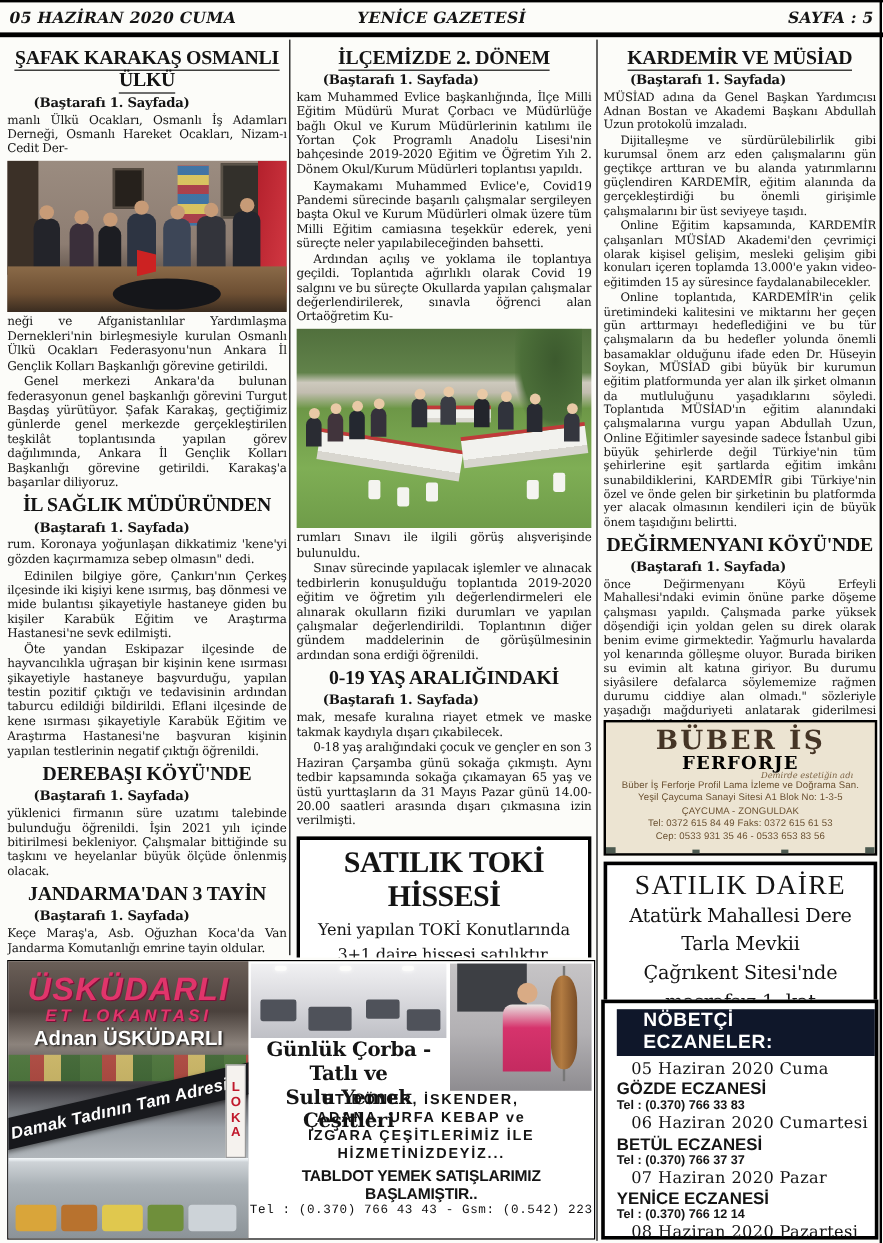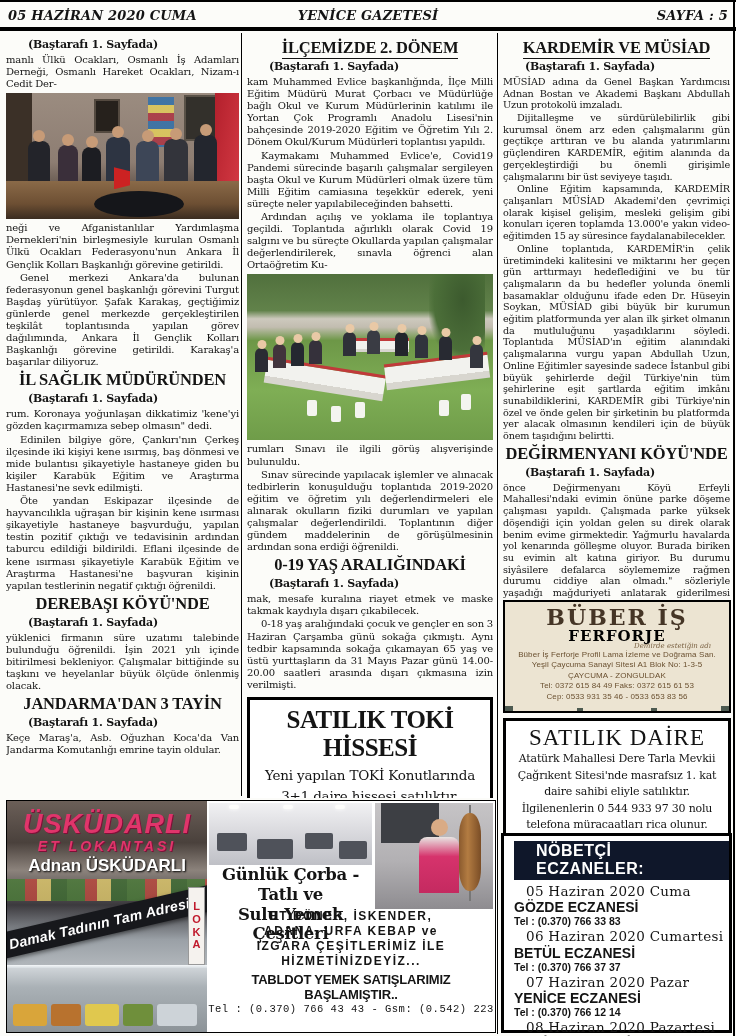--- a/index.html
+++ b/index.html
@@ -76,21 +76,21 @@
   .abs { position:absolute; }
   #buber-ad { left:503px; top:600px; width:228px; height:113px; border:2px solid #000; background:#ece4d2; text-align:center; overflow:hidden; }
   #buber-ad .logo { font-family:"DejaVu Serif", serif; font-weight:bold; color:#453526; margin-top:4px; line-height:1; }
   #buber-ad .logo .n1 { font-size:22px; letter-spacing:2px; }
   #buber-ad .logo .n2 { font-size:15px; letter-spacing:1px; color:#000000; }
   #buber-ad .tag { font-style:italic; font-size:7px; color:#7a6142; text-align:right; padding-right:18px; margin-top:-2px; }
   #buber-ad .bline { font-family:"Liberation Sans", sans-serif; font-size:8px; color:#6a5030; line-height:1.3; letter-spacing:.1px; }
   #buber-ad .fence { margin-top:2px; }
   #daire-ad { left:503px; top:718px; width:228px; border:3px solid #000; background:#fff; text-align:center; padding:4px 2px 7px 2px; }
   #daire-ad .bigtitle { font-family:"Liberation Serif", serif; font-size:23px; letter-spacing:1px; line-height:1.15; }
-  #daire-ad .line { font-size:11px; line-height:1.5; letter-spacing:-.2px;text-align:center; }
+  #daire-ad .line { font-size:16px; line-height:1.5; letter-spacing:-.2px;text-align:center; }
   #eczane-ad { left:501px; top:833px; width:231px; height:200px; border:3px solid #000; background:#fff; padding:5px 0 0 10px; }
   #eczane-ad .hdr { display:inline-block; background:#0f172a; color:#fff; font-family:"Liberation Sans", sans-serif; font-weight:bold; font-size:16px; letter-spacing:.5px; padding:1px 48px 2px 22px; margin-bottom:3px; }
   #eczane-ad .edate { font-family:"DejaVu Serif", serif; font-size:13.5px; letter-spacing:.3px; padding-left:12px; line-height:1.2; }
   #eczane-ad .ename { font-family:"Liberation Sans", sans-serif; font-weight:bold; font-size:14px; line-height:1.15; }
   #eczane-ad .etel  { font-family:"Liberation Sans", sans-serif; font-weight:bold; font-size:10.5px; line-height:1.25; }
   
   #resto-ad { position:absolute; left:6px; top:800px; width:490px; height:233px; border:1px solid #000; background:#fff; display:flex; }
   #resto-left { position:relative; width:200px; height:100%; background:linear-gradient(180deg,#6b5f58 0%,#4a413c 18%,#8c837c 30%,#3c3a3e 45%,#9aa0a6 60%,#b9bec2 75%,#6f6760 100%); overflow:hidden; flex:none; }
   #resto-left .brand1 { font-family:"Liberation Sans", sans-serif; font-weight:bold; font-style:italic; color:#e0356b; font-size:27px; letter-spacing:1px; text-align:center; margin-top:8px; text-shadow:1px 1px 0 #7e1038; }
   #resto-left .brand2 { font-family:"Liberation Sans", sans-serif; font-weight:bold; font-style:italic; color:#e0356b; font-size:14px; letter-spacing:3px; text-align:center; margin-top:-2px; text-shadow:1px 1px 0 #7e1038; }
@@ -128,20 +128,21 @@
     <div class="left">05 HAZİRAN 2020 CUMA</div>
     <div class="mid">YENİCE GAZETESİ</div>
     <div class="right">SAYFA : 5</div>
   </div>
   <div class="thick-rule"></div>
   <div class="vline" id="vline1"></div>
   <div class="vline" id="vline2"></div>
   <div class="vline" id="redge"></div>
 
   <div class="col" id="col1">
+    <div class="atitle ul"><span>ŞAFAK KARAKAŞ OSMANLI ÜLKÜ</span></div>
     <div class="cont">(Baştarafı 1. Sayfada)</div>
     <p class="body">manlı Ülkü Ocakları, Osmanlı İş Adamları Derneği, Osmanlı Hareket Ocakları, Nizam-ı Cedit Der-</p>
 
     <div class="photo" id="photo-office">
       <div class="cabinet"></div>
       <div class="frame1"></div>
       <div class="frame2"></div>
       <div class="flags"></div>
       <div class="flagR"></div>
       <div class="fig" style="left:22px;top:48px;width:22px;height:58px;background:#23242a"></div>

